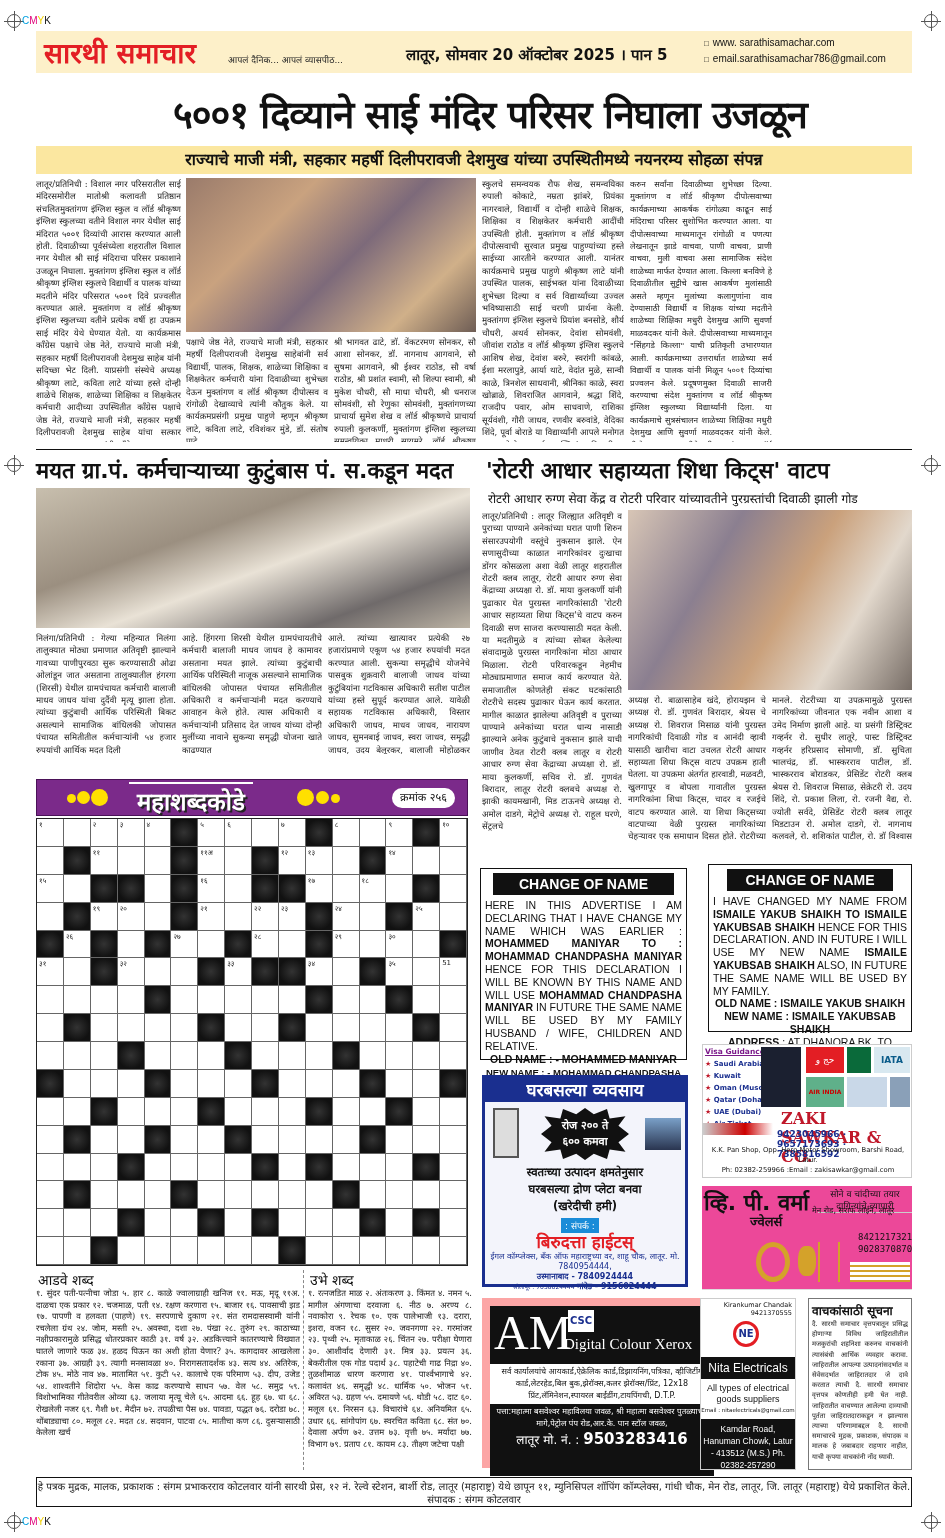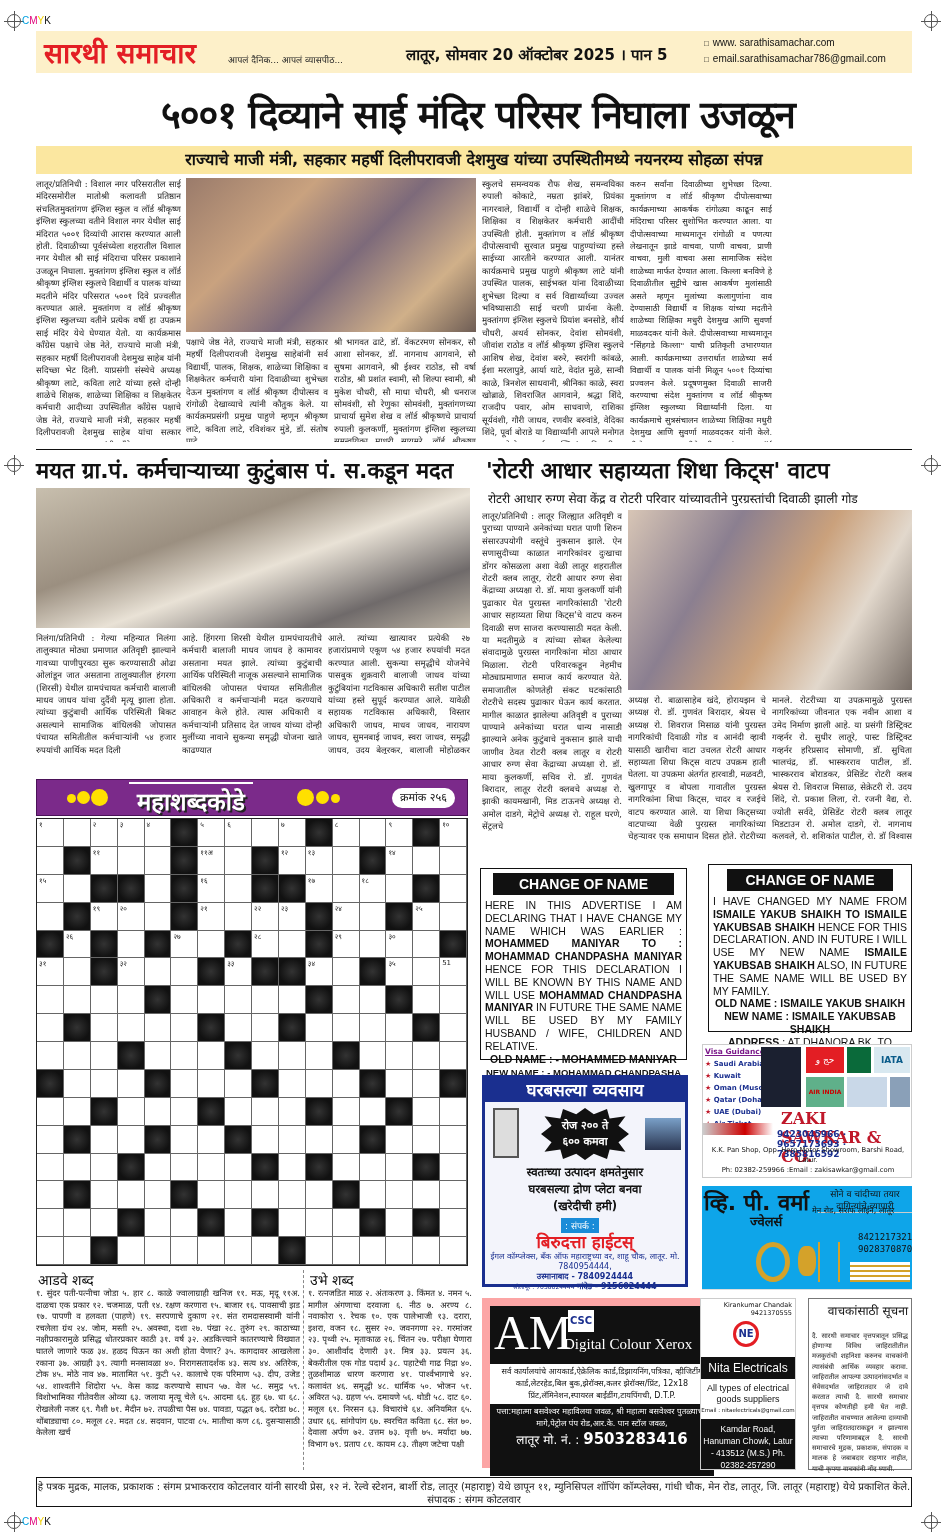--- a/index.html
+++ b/index.html
@@ -11,21 +11,21 @@
 .reg{width:14px;height:14px;border:1px solid #555;border-radius:50%}
 .reg:before,.reg:after{content:"";position:absolute;background:#555}
 .reg:before{left:6px;top:-4px;width:1px;height:20px}
 .reg:after{top:6px;left:-4px;width:20px;height:1px}
 .masthead{left:36px;top:31px;width:876px;height:42px;background:#fdf0c9}
 .logo{left:8px;top:2px;font-size:28px;font-weight:bold;color:#e31e24;font-family:"DejaVu Serif",serif}
 .tagline{left:192px;top:22px;font-size:9px;color:#222}
 .dateline{left:370px;top:13px;font-size:15px;font-weight:bold;color:#111}
 .contact{left:668px;top:4px;font-size:10px;font-family:"Liberation Sans",sans-serif;line-height:15px}
 .contact div:before{content:"\25A1";font-size:8px;margin-right:4px}
-.headline{left:40px;top:87px;width:876px;text-align:center;font-size:38px;font-weight:bold;letter-spacing:-1px;font-family:"DejaVu Sans",sans-serif;color:#111}
+.headline{left:52px;top:87px;width:876px;text-align:center;font-size:38px;font-weight:bold;letter-spacing:-1px;font-family:"DejaVu Sans",sans-serif;color:#111}
 .subband{left:36px;top:146px;width:876px;height:28px;background:#fbe7a0;text-align:center;font-size:16px;font-weight:bold;line-height:28px}
 .col{font-size:8.5px;line-height:12.4px;text-align:justify;color:#222;overflow:hidden;font-family:"DejaVu Serif",serif}
 .photo{background:linear-gradient(135deg,#9a7b6b,#c9a27f 30%,#7d6a7a 55%,#d0b089 80%,#6e5d55)}
 .photo2{background:linear-gradient(160deg,#c8bfae,#9b8f80 35%,#e9e2d6 55%,#6f6a6a 80%,#bcb3a4)}
 .photo3{background:linear-gradient(120deg,#d8c6b6,#8b7f90 30%,#caa17c 55%,#e2d8cc 75%,#776d66)}
 .sechead{font-size:22px;font-weight:bold;color:#111;white-space:nowrap}
 .subhead2{font-size:12px;font-weight:normal;color:#111}
 .hr{background:#111;height:1px}
 .cw-banner{left:36px;top:779px;width:432px;height:37px;background:#7b2a8a;border:1px solid #4a1157}
 .cw-title{left:92px;top:2px;font-size:24px;font-weight:bold;color:#fff;text-shadow:2px 2px 0 #222;border-top:2px solid #fff;border-bottom:2px solid #fff;padding:0 8px}
@@ -420,21 +420,21 @@
   <div class="abs" style="left:187px;top:32px;width:20px;height:30px;background:#8aa0b8"></div>
   <div class="abs" style="left:0;top:78px;width:70px;height:12px;background:linear-gradient(90deg,#ccc,#c00 60%,#fff)"></div>
   <div class="abs" style="left:78px;top:64px;color:#c0182a;font-weight:bold;font-size:16px;font-family:'DejaVu Serif',serif">ZAKI SAWKAR &amp; CO.</div>
   <div class="abs" style="left:74px;top:84px;color:#1a2f8f;font-weight:bold;font-size:9px">9423045966 · 9657173693 · 7385816592</div>
   <div class="abs" style="left:2px;top:100px;width:206px;text-align:center;font-size:6.8px;line-height:10px">
     <div>K.K. Pan Shop, Opp. Hero Motor Showroom, Barshi Road, Latur.</div>
     <div>Ph: 02382-259966 :Email : zakisawkar@gmail.com</div>
   </div>
 </div>
 
-<div class="abs" style="left:702px;top:1186px;width:210px;height:104px;background:#0ea5e9;border-bottom:1px solid #ddd">
+<div class="abs" style="left:702px;top:1186px;width:210px;height:104px;background:#ec4899;border-bottom:1px solid #ddd">
   <div class="abs" style="left:2px;top:0;font-size:22px;font-weight:bold">व्हि. पी. वर्मा</div>
   <div class="abs" style="left:48px;top:26px;font-size:13px;font-weight:bold">ज्वेलर्स</div>
   <div class="abs" style="left:116px;top:2px;width:94px;text-align:center;font-size:9px;line-height:12px;border-bottom:1px solid #ccc">
     <div>सोने व चांदीच्या तयार</div>
     <div>दागिन्यांचे व्यापारी</div>
   </div>
   <div class="abs" style="left:110px;top:18px;font-size:8px">मेन रोड, सराफ लाईन, लातूर</div>
   <div class="abs" style="left:156px;top:45px;font-size:9px;font-family:'DejaVu Sans Mono',monospace;line-height:12px">
     <div>8421217321</div>
     <div>9028370870</div>
@@ -464,19 +464,19 @@
       <div>9421370555</div>
     </div>
   <div class="abs" style="left:32px;top:22px;width:26px;height:26px;border:3px solid #e31e24;border-radius:50%;color:#1a2f8f;font-size:10px;font-weight:bold;text-align:center;line-height:20px">NE</div>
   <div class="abs" style="left:0;top:58px;width:94px;height:22px;background:#111;color:#fff;font-family:'Liberation Sans',sans-serif;font-size:12px;text-align:center;line-height:22px">Nita Electricals</div>
   <div class="abs" style="left:2px;top:84px;width:90px;text-align:center;font-family:'Liberation Sans',sans-serif;font-size:9px;line-height:11px">All types of electrical goods suppliers</div>
   <div class="abs" style="left:0;top:108px;width:94px;text-align:center;font-size:5.5px">Email : nitaelectricals@gmail.com</div>
   <div class="abs" style="left:0;top:120px;width:94px;height:50px;background:#111;color:#fff;font-family:'Liberation Sans',sans-serif;font-size:8.5px;text-align:center;line-height:12px;padding-top:4px">Kamdar Road, Hanuman Chowk, Latur - 413512 (M.S.) Ph. 02382-257290</div>
 </div>
 
 <div class="abs" style="left:808px;top:1298px;width:104px;height:172px;border:1px solid #777;padding:3px">
-  <div style="text-align:right;font-size:12px;font-weight:normal;margin-bottom:12px">वाचकांसाठी सूचना</div>
+  <div style="text-align:left;font-size:12px;font-weight:bold;margin-bottom:0">वाचकांसाठी सूचना</div>
   <div class="col" style="font-size:6.8px;line-height:10.2px">दै. सारथी समाचार वृत्तपत्रातून प्रसिद्ध होणाऱ्या विविध जाहिरातीतील मजकुरांची शहनिशा करुनच वाचकांनी त्यासंबंधी आर्थिक व्यवहार करावा. जाहिरातील आपल्या उत्पादनांसदर्भात व सेवेसदर्भात जाहिरातदार जे दावे करतात त्याची दै. सारथी समाचार वृत्तपत्र कोणतीही हमी घेत नाही. जाहिरातीत वाचण्यात आलेल्या दाव्याची पूर्तता जाहिरातदाराकडून न झाल्यास त्याच्या परिणामाबद्दल दै. सारथी समाचारचे मुद्रक, प्रकाशक, संपादक व मालक हे जबाबदार राहणार नाहीत, याची कृपया वाचकांनी नोंद घ्यावी.</div>
 </div>
 
 <div class="abs footer">
   <div>हे पत्रक मुद्रक, मालक, प्रकाशक : संगम प्रभाकरराव कोटलवार यांनी सारथी प्रेस, १२ नं. रेल्वे स्टेशन, बार्शी रोड, लातूर (महाराष्ट्र) येथे छापून ११, म्युनिसिपल शॉपिंग कॉम्प्लेक्स, गांधी चौक, मेन रोड, लातूर, जि. लातूर (महाराष्ट्र) येथे प्रकाशित केले. संपादक : संगम कोटलवार</div>
 </div>
 
 </body></html>

